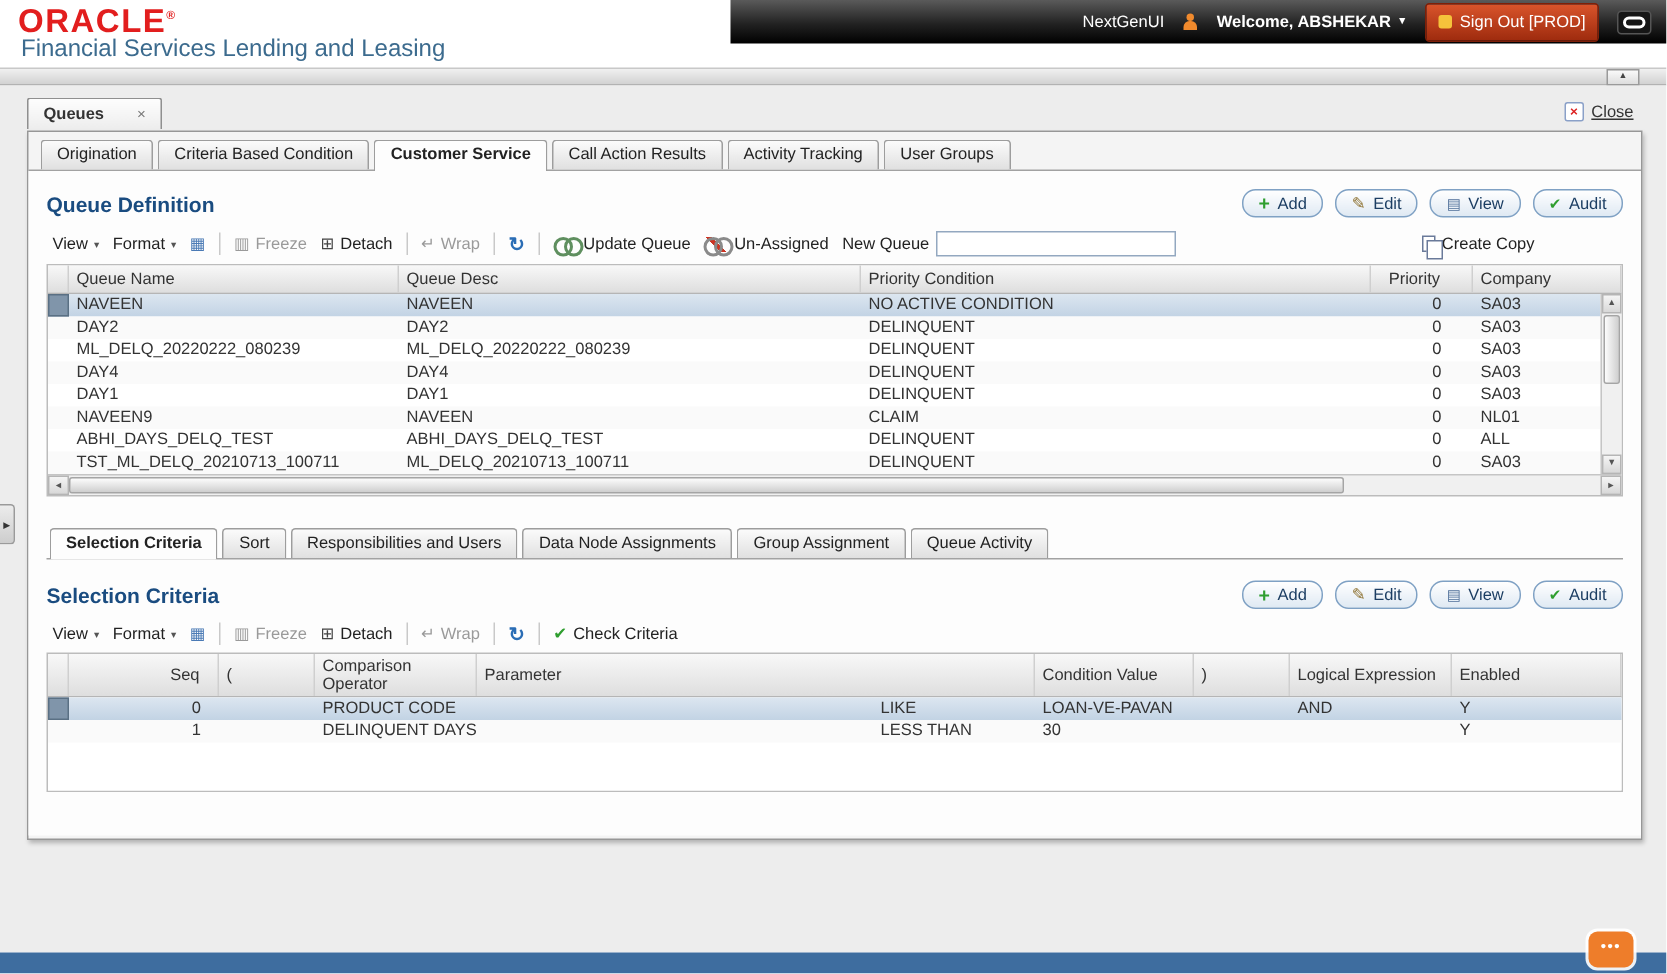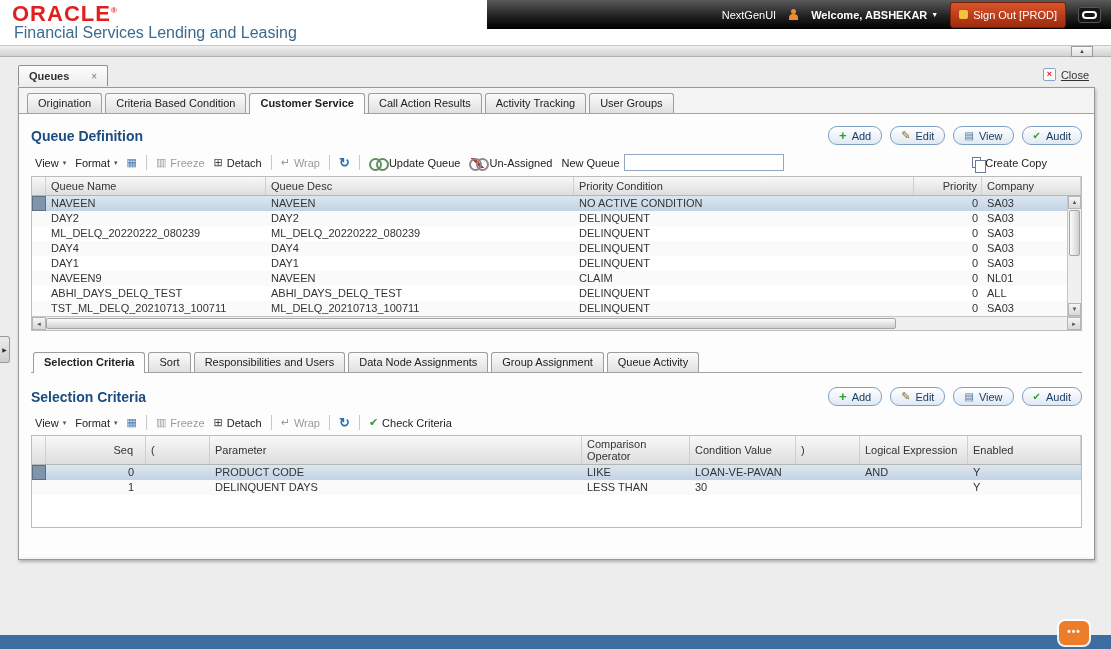--- a/index.html
+++ b/index.html
@@ -74,41 +74,41 @@
   .link-ico { display:inline-block; width:16px; height:10px; position:relative; }
   .link-ico::before,.link-ico::after { content:""; position:absolute; top:0; width:9px; height:9px; border:2px solid #5f8f5f; border-radius:50%; }
   .link-ico::before { left:0; } .link-ico::after { left:7px; }
   .unassign-ico { display:inline-block; width:16px; height:10px; position:relative;
                   background:linear-gradient(45deg, transparent 44%, #cc3322 44%, #cc3322 58%, transparent 58%); }
   .unassign-ico::before,.unassign-ico::after { content:""; position:absolute; top:0; width:9px; height:9px; border:2px solid #8a8a8a; border-radius:50%; }
   .unassign-ico::before { left:0; } .unassign-ico::after { left:7px; }
   .copy-ico { display:inline-block; width:9px; height:11px; border:1px solid #6a7a9a; background:#fff; position:relative; }
   .copy-ico::after { content:""; position:absolute; left:2px; top:2px; width:9px; height:11px; border:1px solid #6a7a9a; background:#fff; }
   .nq-input { width:160px; height:17px; border:1px solid #93a8c0; font-size:11px; padding:0 3px; background:#fff; font-family:inherit; }
-  .create-copy { margin-left:auto; margin-right:31px; }
+  .create-copy { margin-left:auto; margin-right:55px; }
 
   
   .grid-table { border:1px solid #bcbcbc; background:#fff; }
   .gt-head { display:flex; background:linear-gradient(#f8f8f8,#dedede); border-bottom:1px solid #b5b5b5; }
   .hcell { padding:3px 0 3px 5px; border-right:1px solid #cfcfcf; color:#333; overflow:hidden; white-space:nowrap; }
   .gt-mid { display:flex; }
   .gt-body { flex:1; min-width:0; background:#fff; }
   .row { display:flex; height:15px; line-height:15px; cursor:pointer; }
   .row:nth-child(even) { background:#fafafa; }
   .cell { overflow:hidden; white-space:nowrap; padding-left:5px; }
   .row.selected { background:linear-gradient(#dce6f0,#c2d3e4); }
   .c-sel { padding:0; }
   .row.selected .c-sel { background:#8095aa; border:1px solid #5a7084; }
 
   
   .qc-sel  { width:14px; }
   .qc-name { width:220px; }
   .qc-desc { width:308px; }
   .qc-cond { width:340px; }
-  .qc-prio { width:68px; text-align:right; padding-right:4px; }
+  .qc-prio { width:68px; text-align:right; padding-right:21px; }
   .qc-comp { flex:1; }
 
   
   .v-scroll { width:14px; background:#f0f0f0; border-left:1px solid #c5c5c5; display:flex; flex-direction:column; }
   .v-btn { height:13px; background:linear-gradient(#f5f5f5,#d8d8d8); border:1px solid #b5b5b5; font-size:6px; color:#555; text-align:center; line-height:11px; cursor:pointer; }
   .v-thumb { height:46px; margin:1px; background:linear-gradient(90deg,#fcfcfc,#cfcfcf); border:1px solid #a5a5a5; border-radius:2px; cursor:pointer; }
   .v-fill { flex:1; }
   .h-scroll { display:flex; height:14px; background:#f0f0f0; border-top:1px solid #c5c5c5; align-items:stretch; }
   .h-btn { width:14px; background:linear-gradient(#f5f5f5,#d8d8d8); border:1px solid #b5b5b5; font-size:6px; color:#555; text-align:center; line-height:12px; cursor:pointer; }
   .h-thumb { width:81%; margin:1px 0; background:linear-gradient(#fcfcfc,#cfcfcf); border:1px solid #a5a5a5; border-radius:2px; cursor:pointer; }
@@ -440,22 +440,22 @@
             <span class="ico check-ico">✔</span>
             <span>Check Criteria</span>
           </span>
         </div>
 
         <div class="grid-table st">
           <div class="gt-head st-head">
             <span class="hcell sc-sel"></span>
             <span class="hcell sc-seq">Seq</span>
             <span class="hcell sc-open">(</span>
+            <span class="hcell sc-comp">Comparison Operator</span>
             <span class="hcell sc-param">Parameter</span>
-            <span class="hcell sc-comp">Comparison Operator</span>
             <span class="hcell sc-crit">Condition Value</span>
             <span class="hcell sc-close">)</span>
             <span class="hcell sc-logic">Logical Expression</span>
             <span class="hcell sc-en">Enabled</span>
           </div>
           <div class="gt-body st-body">
 
               <div class="row selected">
                 <span class="cell sc-sel c-sel"></span>
                 <span class="cell sc-seq">0</span>

